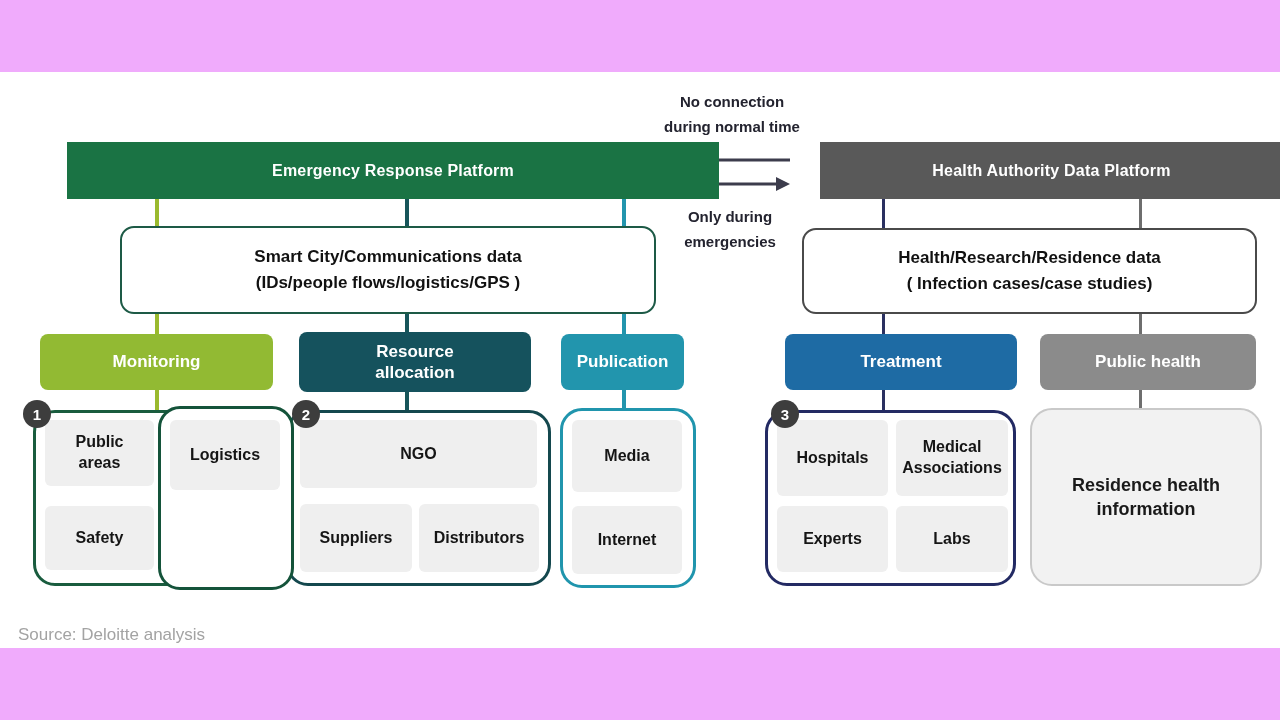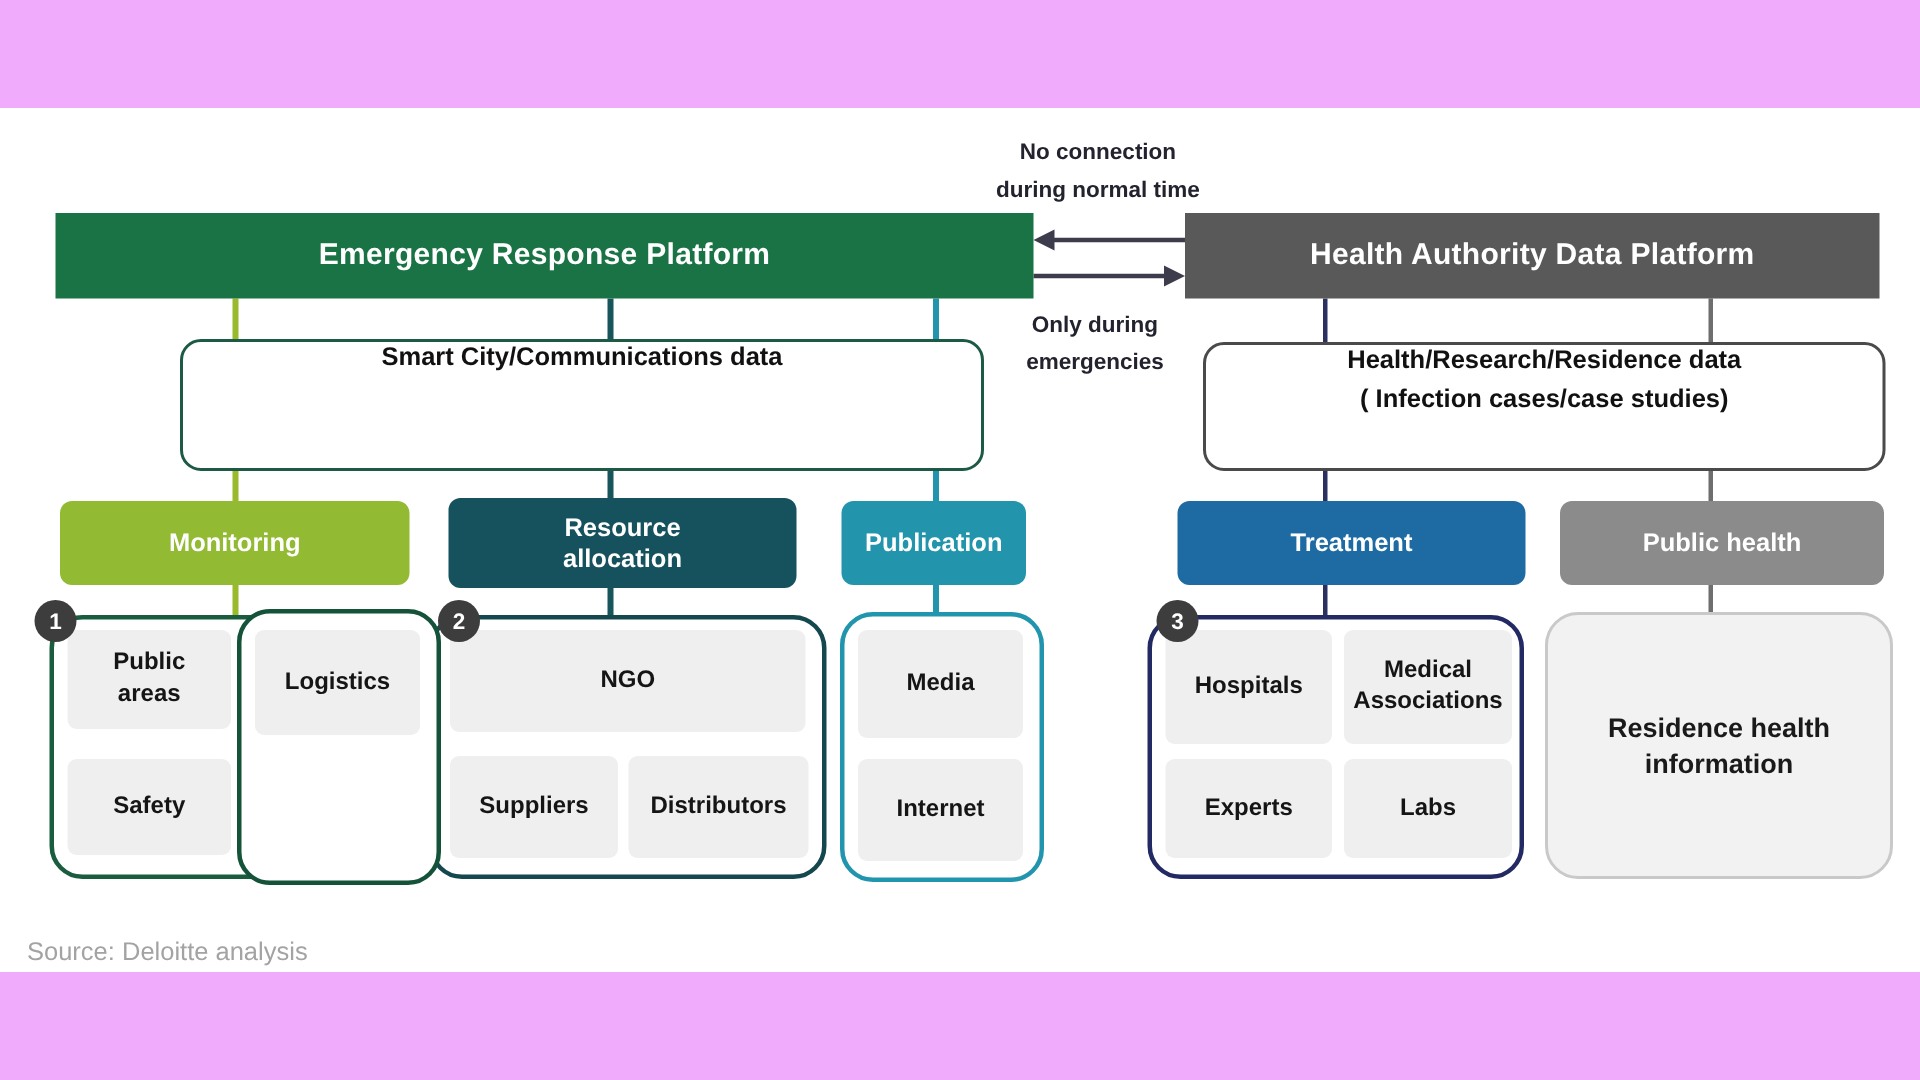--- a/index.html
+++ b/index.html
@@ -1,25 +1,25 @@
 <!DOCTYPE html>
 <html><head>
 <meta charset="utf-8">
 <style>
   html,body{margin:0;padding:0;background:#000;}
   body{font-family:"Liberation Sans", sans-serif;}
   #stage{position:relative;width:1280px;height:720px;background:#f0abfc;overflow:hidden;}
   #canvas{position:absolute;left:0;top:72px;width:1280px;height:576px;background:#ffffff;}
   .abs{position:absolute;}
   .platform{position:absolute;display:flex;align-items:center;justify-content:center;
-    color:#ffffff;font-weight:bold;font-size:20px;letter-spacing:.2px;}
+    color:#ffffff;font-weight:bold;font-size:16px;letter-spacing:.2px;margin-left:30px;}
   .platform.emergency{background:#1a7344;}
   .platform.health{background:#595959;}
   .databox{position:absolute;background:#ffffff;border-radius:14px;display:flex;flex-direction:column;
-    align-items:center;gap:6px;color:#111;font-weight:bold;font-size:17px;text-align:center;}
+    align-items:center;justify-content:center;gap:6px;color:#111;font-weight:bold;font-size:17px;text-align:center;}
   .databox.smart{border:2px solid #1d5a46;}
   .databox.healthdata{border:2px solid #4a4a4a;}
   .conn-label{position:absolute;font-weight:bold;color:#23232f;font-size:15px;text-align:center;
     white-space:pre-line;line-height:1.65;}
   .vline{position:absolute;width:4px;}
   .category{position:absolute;border-radius:8px;display:flex;align-items:center;justify-content:center;
     color:#ffffff;font-weight:bold;font-size:17px;text-align:center;white-space:pre-line;line-height:1.25;}
   .cat-monitoring{background:#92ba33;}
   .cat-resource{background:#15525d;}
   .cat-publication{background:#2295ad;}
@@ -74,20 +74,21 @@
     <div class="vline z1" style="left:405px;top:320px;height:22px;background:#17555a;"></div>
     <div class="vline z1" style="left:622px;top:318px;height:24px;background:#2295ad;"></div>
     <div class="vline z1" style="left:882px;top:318px;height:24px;width:3px;background:#2a3060;"></div>
     <div class="vline z1" style="left:1139px;top:318px;height:24px;width:3px;background:#6e6e6e;"></div>
 
     <div class="platform emergency z2" style="left:37px;top:70px;width:652px;height:57px;">Emergency Response Platform</div>
     <div class="platform health z2" style="left:790px;top:70px;width:463px;height:57px;">Health Authority Data Platform</div>
 
     <div class="databox smart z2" style="left:120px;top:154px;width:532px;height:84px;">
       <span>Smart City/Communications data</span>
+      <span>(IDs/people flows/logistics/GPS )</span>
     </div>
     <div class="databox healthdata z2" style="left:802px;top:156px;width:451px;height:82px;">
       <span>Health/Research/Residence data</span>
       <span>( Infection cases/case studies)</span>
     </div>
 
     <div class="category cat-monitoring z2" style="left:40px;top:262px;width:233px;height:56px;">Monitoring</div>
     <div class="category cat-resource z2" style="left:299px;top:260px;width:232px;height:60px;">Resource
 allocation</div>
     <div class="category cat-publication z2" style="left:561px;top:262px;width:123px;height:56px;">Publication</div>

